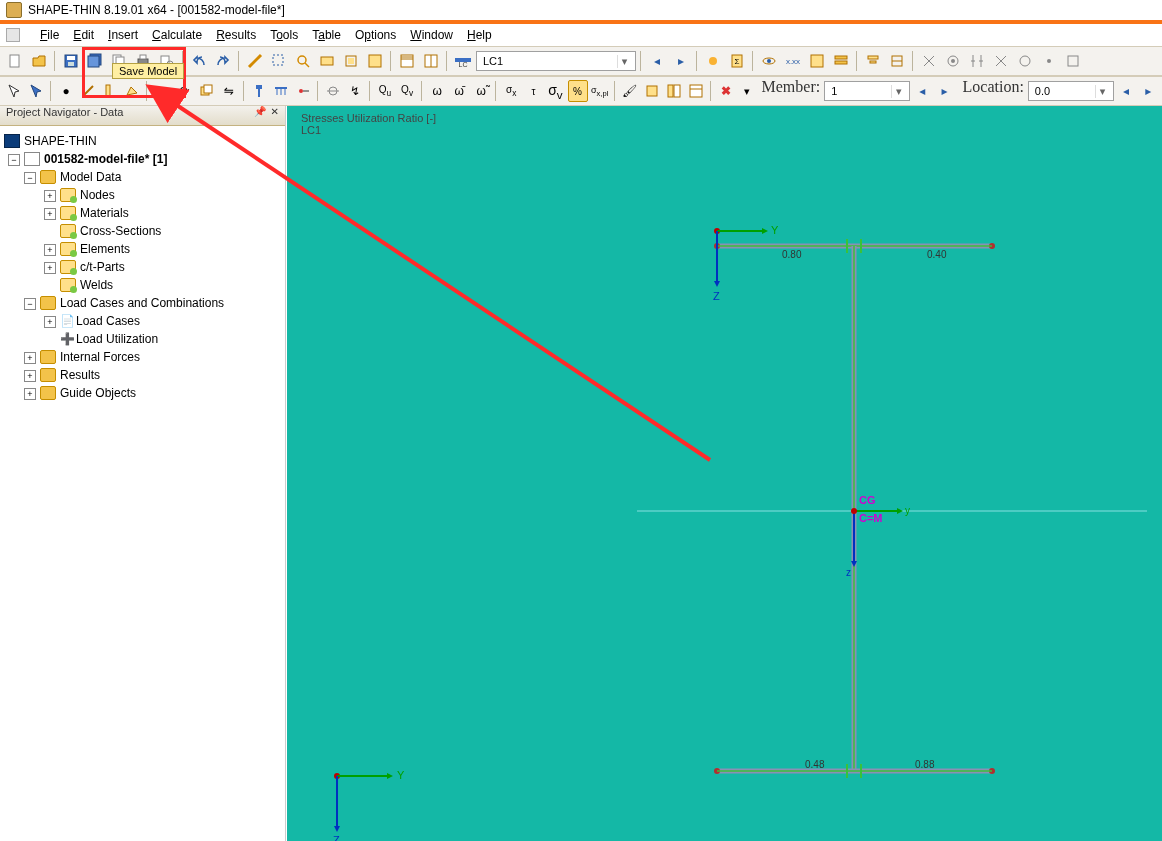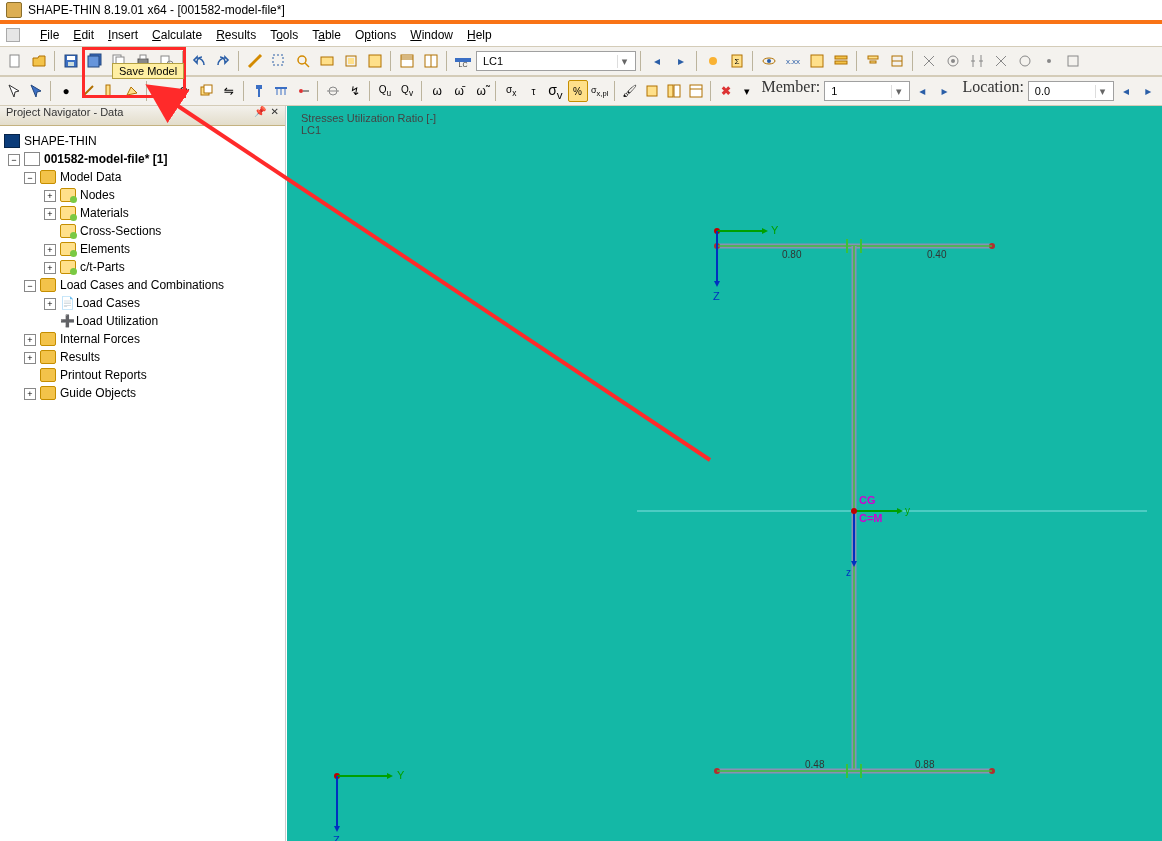--- a/index.html
+++ b/index.html
@@ -461,20 +461,25 @@
       <div class="node" style="padding-left:40px">
         <span class="exp">+</span>
         <span class="ficon folder-g"></span>
         <span>Elements</span>
       </div>
       <div class="node" style="padding-left:40px">
         <span class="exp">+</span>
         <span class="ficon folder-g"></span>
         <span>c/t-Parts</span>
       </div>
+      <div class="node" style="padding-left:40px">
+        <span class="noexp"></span>
+        <span class="ficon folder-g"></span>
+        <span>Welds</span>
+      </div>
 
     <div class="node" style="padding-left:20px">
         <span class="exp">−</span>
         <span class="ficon folder"></span>
         <span>Load Cases and Combinations</span>
       </div>
       <div class="node" style="padding-left:40px">
         <span class="exp">+</span>
         <span style="width:16px;display:inline-flex;justify-content:center">📄</span>
         <span>Load Cases</span>
@@ -487,25 +492,20 @@
 
     <div class="node" style="padding-left:20px">
         <span class="exp">+</span>
         <span class="ficon folder"></span>
         <span>Internal Forces</span>
       </div>
     <div class="node" style="padding-left:20px">
         <span class="exp">+</span>
         <span class="ficon folder"></span>
         <span>Results</span>
-      </div>
-    <div class="node" style="padding-left:20px">
-        <span class="noexp"></span>
-        <span class="ficon folder"></span>
-        <span>Printout Reports</span>
       </div>
     <div class="node" style="padding-left:20px">
         <span class="exp">+</span>
         <span class="ficon folder"></span>
         <span>Guide Objects</span>
       </div>
   </div>
 </div>
 
 <div class="canvas">

